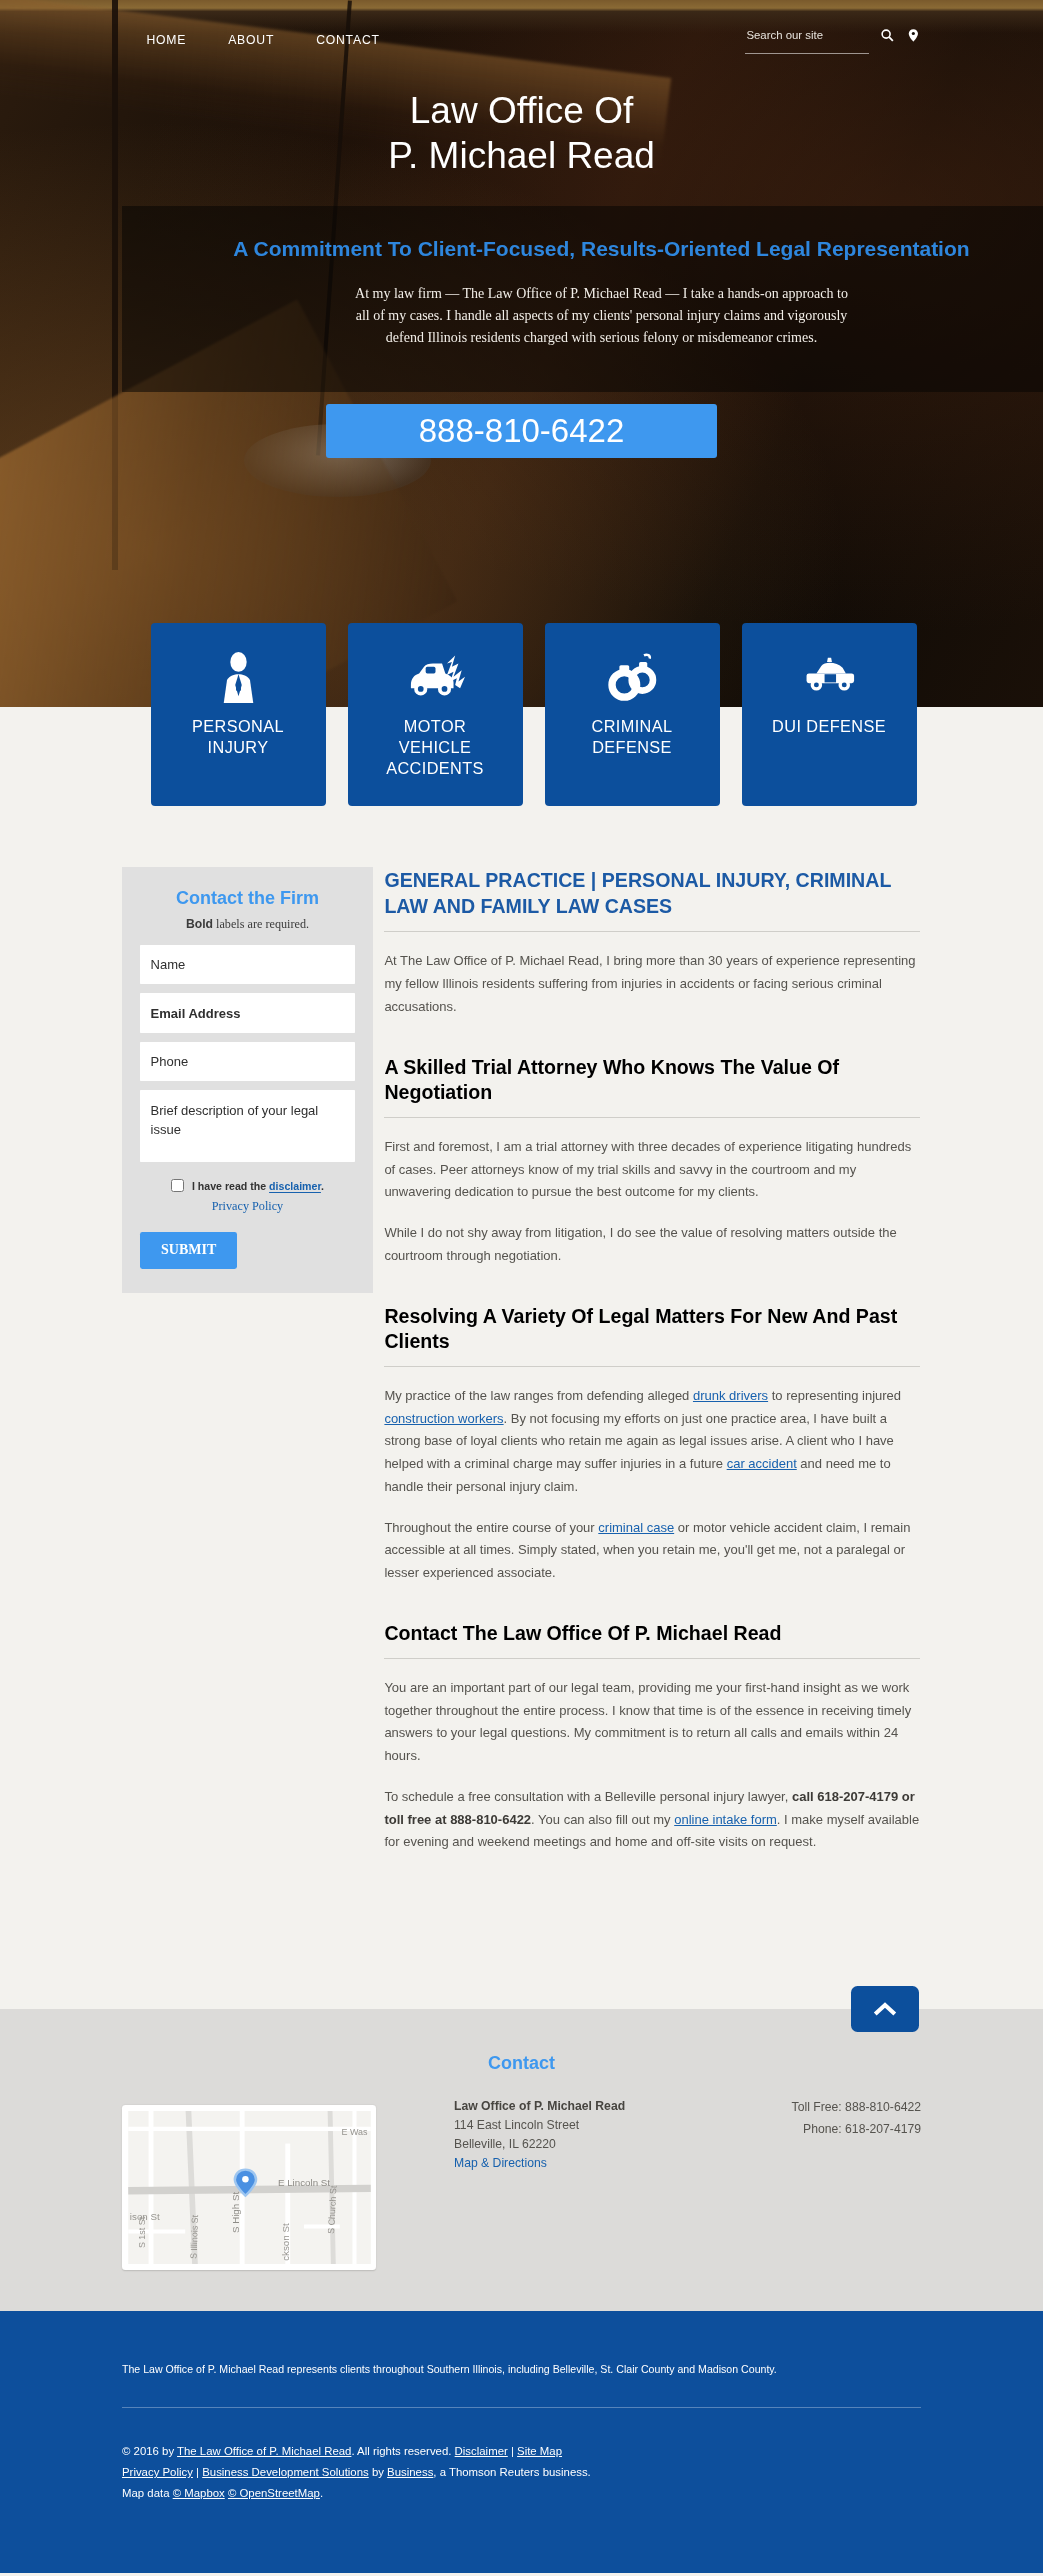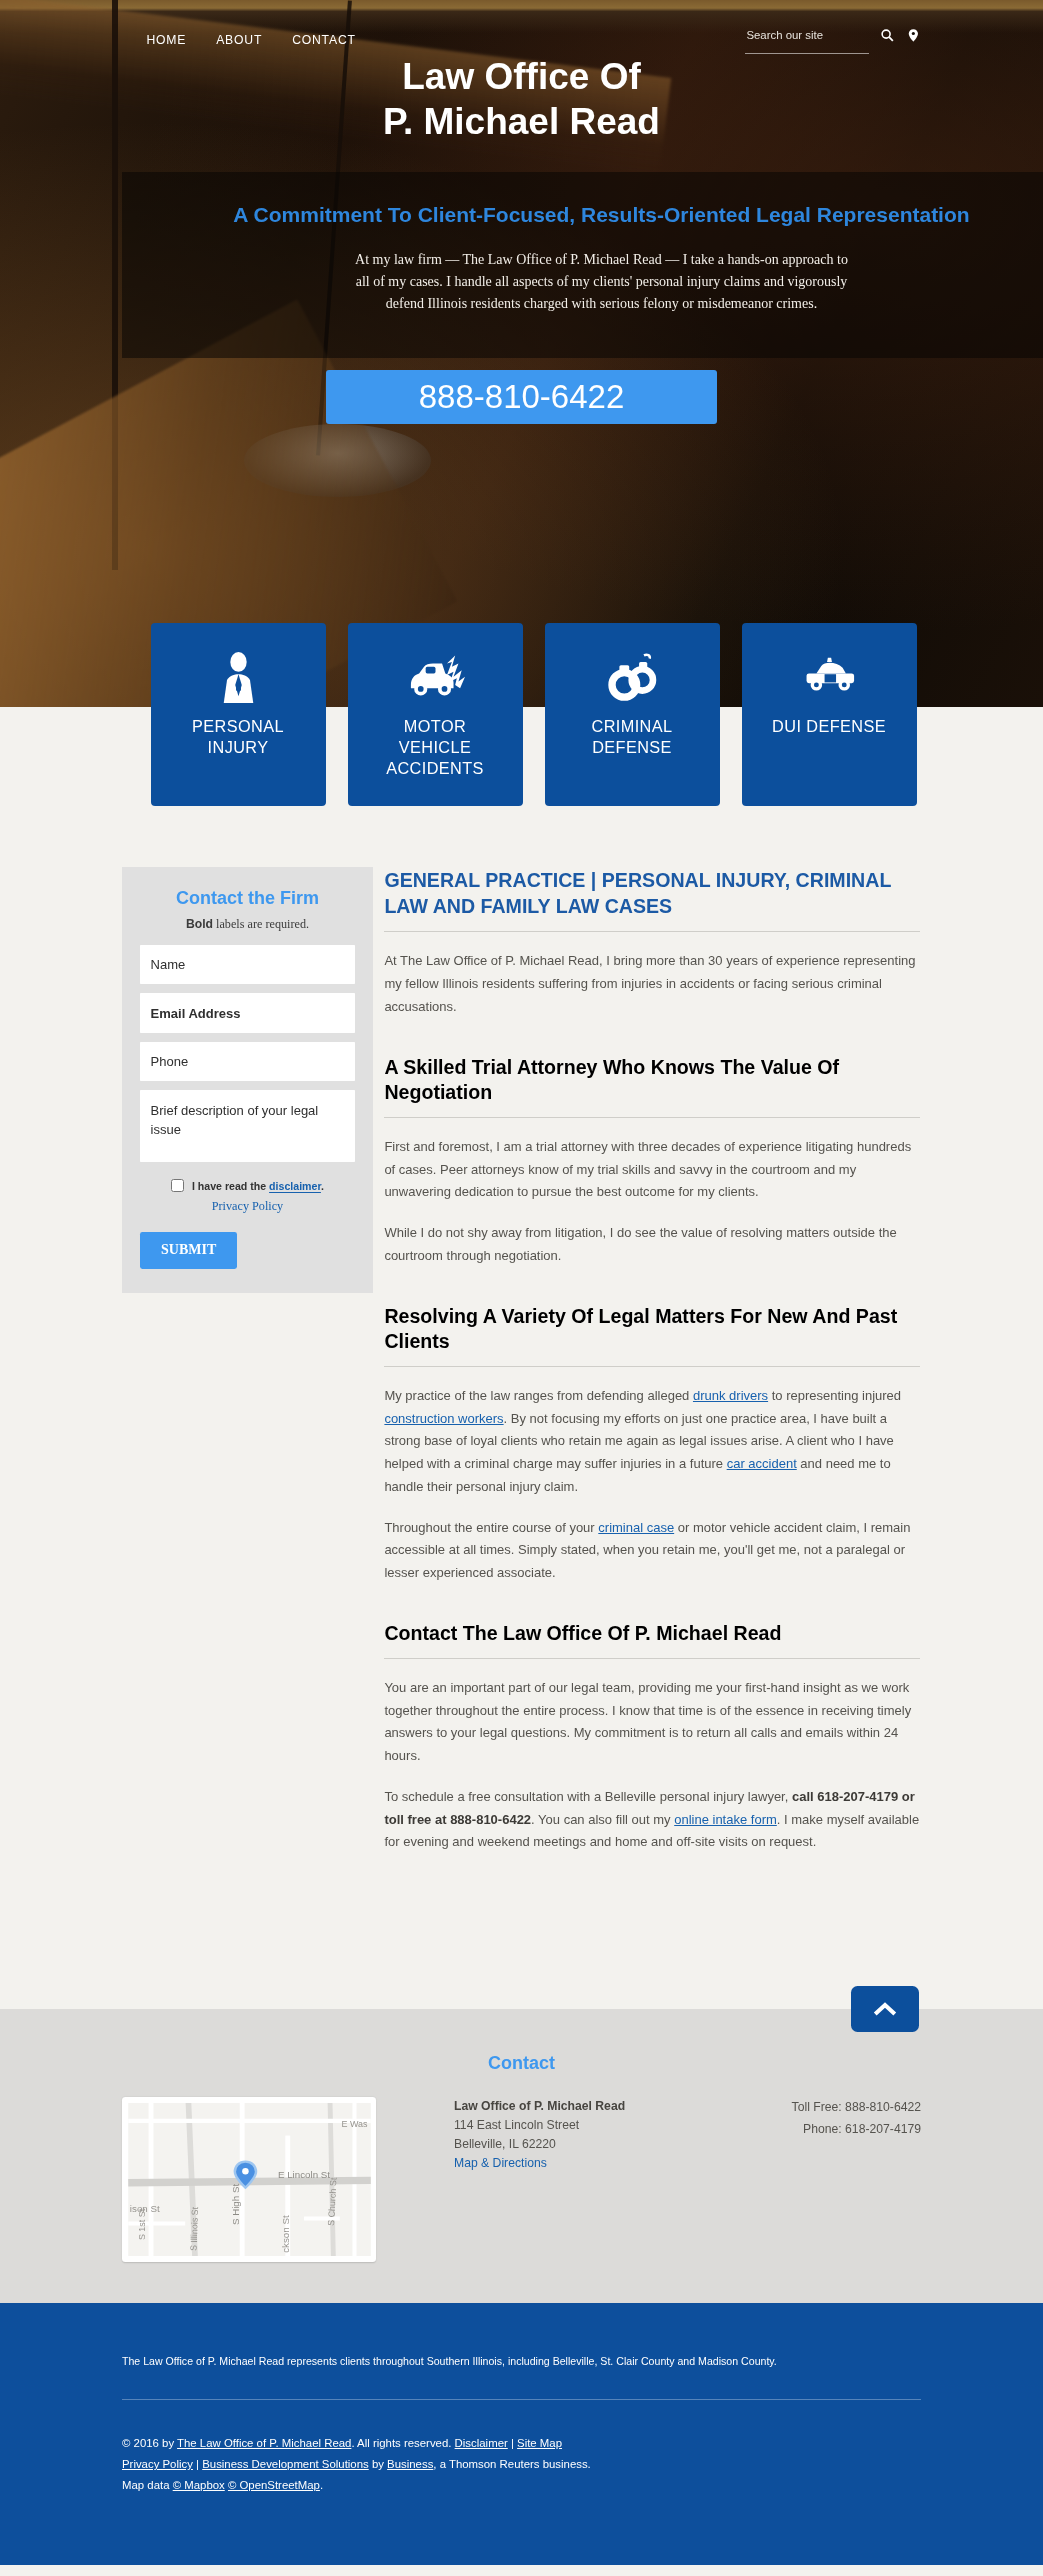--- a/index.html
+++ b/index.html
@@ -23,29 +23,29 @@
     background:linear-gradient(125deg, rgba(176,120,56,.8), rgba(120,78,34,.55) 55%, rgba(40,24,10,.2));
     transform:rotate(-28deg); filter:blur(0.8px); }
   .hero-photo .scale-pole { position:absolute; left:112px; top:0; width:5.7px; height:570px; background:rgba(25,16,9,.9); }
   .hero-photo .scale-chain { position:absolute; left:332px; top:0; width:4.1px; height:456px; background:rgba(22,14,8,.85); transform:rotate(4deg); }
   .hero-photo .scale-dish { position:absolute; left:244px; top:424px; width:187px; height:73px; border-radius:50%;
     background:radial-gradient(ellipse at 50% 40%, rgba(190,185,175,.5), rgba(70,60,50,.4) 70%, rgba(0,0,0,0)); }
 
   .hero-inner { position:relative; z-index:2; width:799px; margin:0 auto; }
 
   .topnav { display:flex; align-items:center; padding-top:26px; }
-  .nav-links { display:flex; gap:30px; padding-left:24.4px; }
+  .nav-links { display:flex; gap:42px; padding-left:24.4px; }
   .nav-links a { color:#fff; text-decoration:none; font-size:12.2px; letter-spacing:0.8px; }
   .searchbox { margin-left:auto; display:flex; align-items:flex-start; gap:11.4px; }
   .search-input { width:124px; background:transparent; border:none; border-bottom:0.8px solid rgba(255,255,255,.55);
     color:#fff; font-size:11.4px; padding:3.3px 1.6px 11.4px; outline:none; }
   .search-input::placeholder { color:#e8e4de; }
   .sicon { width:14.7px; height:14.7px; display:block; margin-top:1.6px; }
 
-  .hero-title { text-align:center; color:#fff; font-size:37px; line-height:1.22; font-weight:bold; }
+  .hero-title { margin-top:34px; text-align:center; color:#fff; font-size:37px; line-height:1.22; font-weight:normal; }
 
   .tagline { margin:28px auto 0; width:959px; background:rgba(8,6,4,.55); text-align:center; padding:29px 33px 44px; }
   .tagline h2 { color:#2e86dd; font-size:21px; font-weight:bold; line-height:1.3; }
   .tagline p { font-family:"Liberation Serif", serif; color:#f3efe9; font-size:14px; line-height:1.55;
     width:505px; margin:21px auto 0; }
 
   .call-today { margin-top:36px; text-align:center; color:#fff; font-size:21px; font-weight:bold; }
   .phone-btn { display:block; width:391px; margin:11.4px auto 0; background:#3e98ef; color:#fff; text-align:center;
     text-decoration:none; font-size:33px; line-height:54px; height:54px; border-radius:3px; }
 
@@ -85,21 +85,21 @@
   .article .b { font-weight:bold; color:#3c3a36; }
 
   
   .footer { position:relative; background:#dcdbd9; padding:44px 0 41px; }
   .to-top { position:absolute; top:-23px; right:124px; width:68px; height:46px; background:#0c4f9c;
     border:none; border-radius:6.5px; cursor:pointer; display:flex; align-items:center; justify-content:center; }
   .footer-inner { width:799px; margin:0 auto; }
   .footer h3 { color:#3e98ef; font-size:18px; font-weight:bold; text-align:center; }
   .footer-row { display:flex; margin-top:23px; }
   .map-card { width:254px; height:165px; background:#fff; border-radius:3.3px; padding:5.7px;
-    box-shadow:0 0.8px 1.6px rgba(0,0,0,.15); }
+    box-shadow:0 0.8px 1.6px rgba(0,0,0,.15);margin-top:8px; }
   .addr { padding-left:78px; font-size:12.2px; line-height:1.55; color:#55534e; }
   .addr .firm { font-weight:bold; color:#474540; }
   .addr a { color:#1761ae; }
   .phones { margin-left:auto; text-align:right; font-size:12.2px; line-height:1.8; color:#55534e; }
 
   
   .bottombar { background:#0d4f9c; color:#fff; min-height:262px; padding:49px 0 49px; }
   .bottom-inner { width:799px; margin:0 auto; }
   .bottom-desc { font-size:10.6px; line-height:1.7; }
   .bottom-divider { border-top:0.8px solid rgba(255,255,255,.3); margin:29px 0 33px; }

